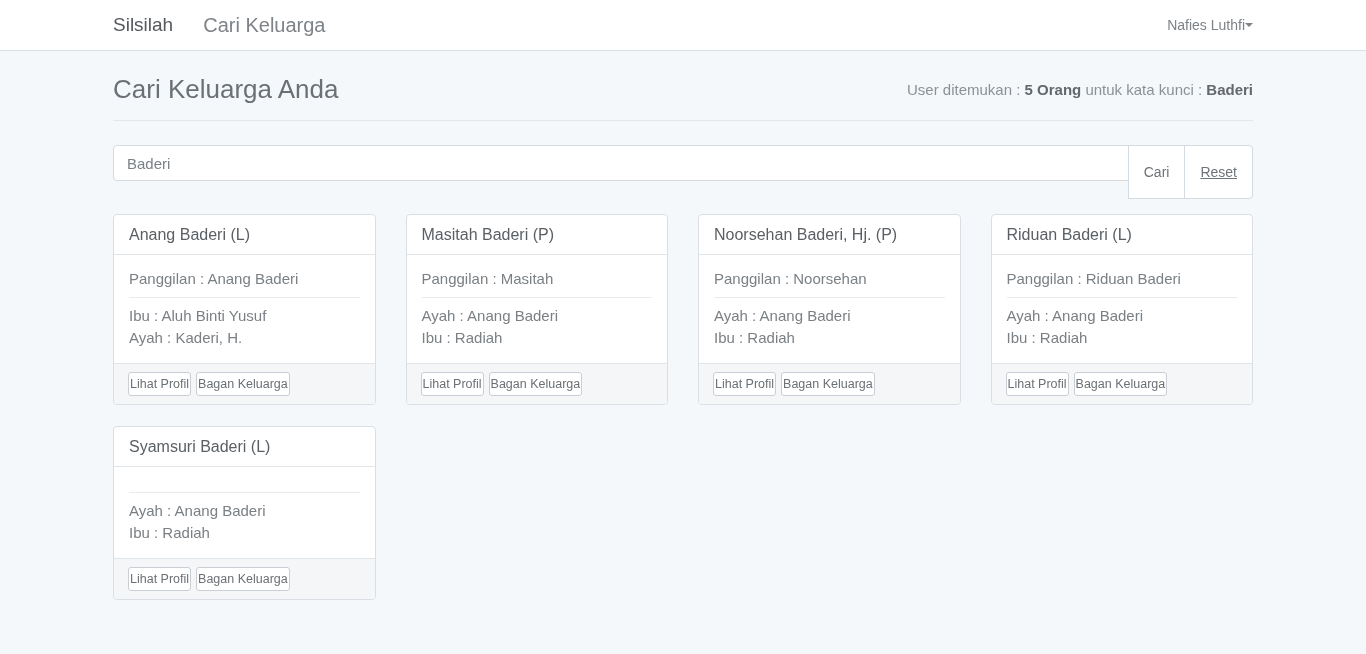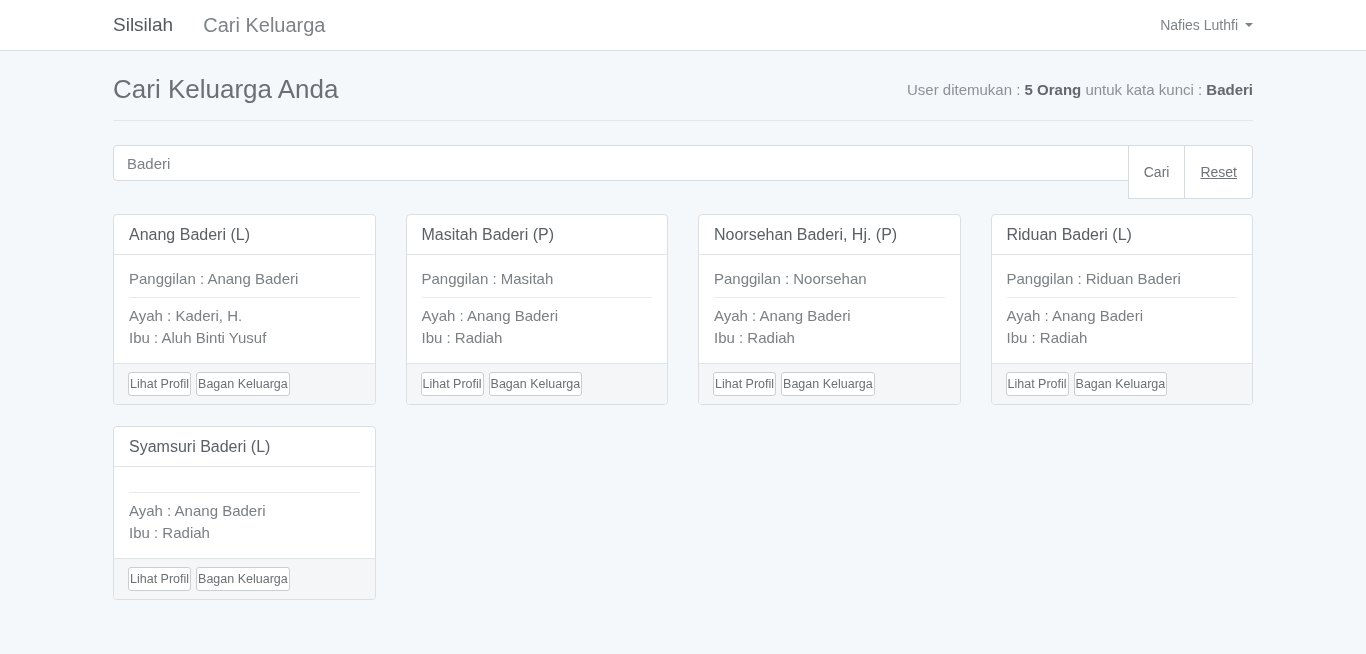--- a/index.html
+++ b/index.html
@@ -25,21 +25,21 @@
     text-decoration: none; margin-right: 30px;
     cursor: pointer;
     text-align: center;
   }
   .nav-link {
     font-size: 20px; color: #7e8388;
     text-decoration: none; cursor: pointer;
   }
   .nav-spacer { flex: 1; }
   .user-menu {
-    display: flex; align-items: center; gap: 7px;
+    display: flex; align-items: center; 
     font-size: 14px; color: #7e8388; cursor: pointer;
   }
   .caret {
     width: 0; height: 0; display: inline-block;
     border-left: 4px solid transparent;
     border-right: 4px solid transparent;
     border-top: 4px solid #7e8388;
   }
   
   .container { width: 1140px; margin: 0 auto; }
@@ -150,22 +150,22 @@
     <button class="btn">Reset</button>
   </div>
 
   <div class="grid">
 
     <div class="card">
       <div class="card-header">Anang Baderi (L)</div>
       <div class="card-body">
         <p class="line"><span>Panggilan :</span> <span>Anang Baderi</span></p>
         <hr class="divider">
+        <div class="parent-line"><span>Ibu :</span> <span>Aluh Binti Yusuf</span></div>
         <div class="parent-line"><span>Ayah :</span> <span>Kaderi, H.</span></div>
-        <div class="parent-line"><span>Ibu :</span> <span>Aluh Binti Yusuf</span></div>
       </div>
       <div class="card-footer">
         <button class="btn btn-sm">Lihat Profil</button>
         <button class="btn btn-sm">Bagan Keluarga</button>
       </div>
     </div>
 
     <div class="card">
       <div class="card-header">Masitah Baderi (P)</div>
       <div class="card-body">

